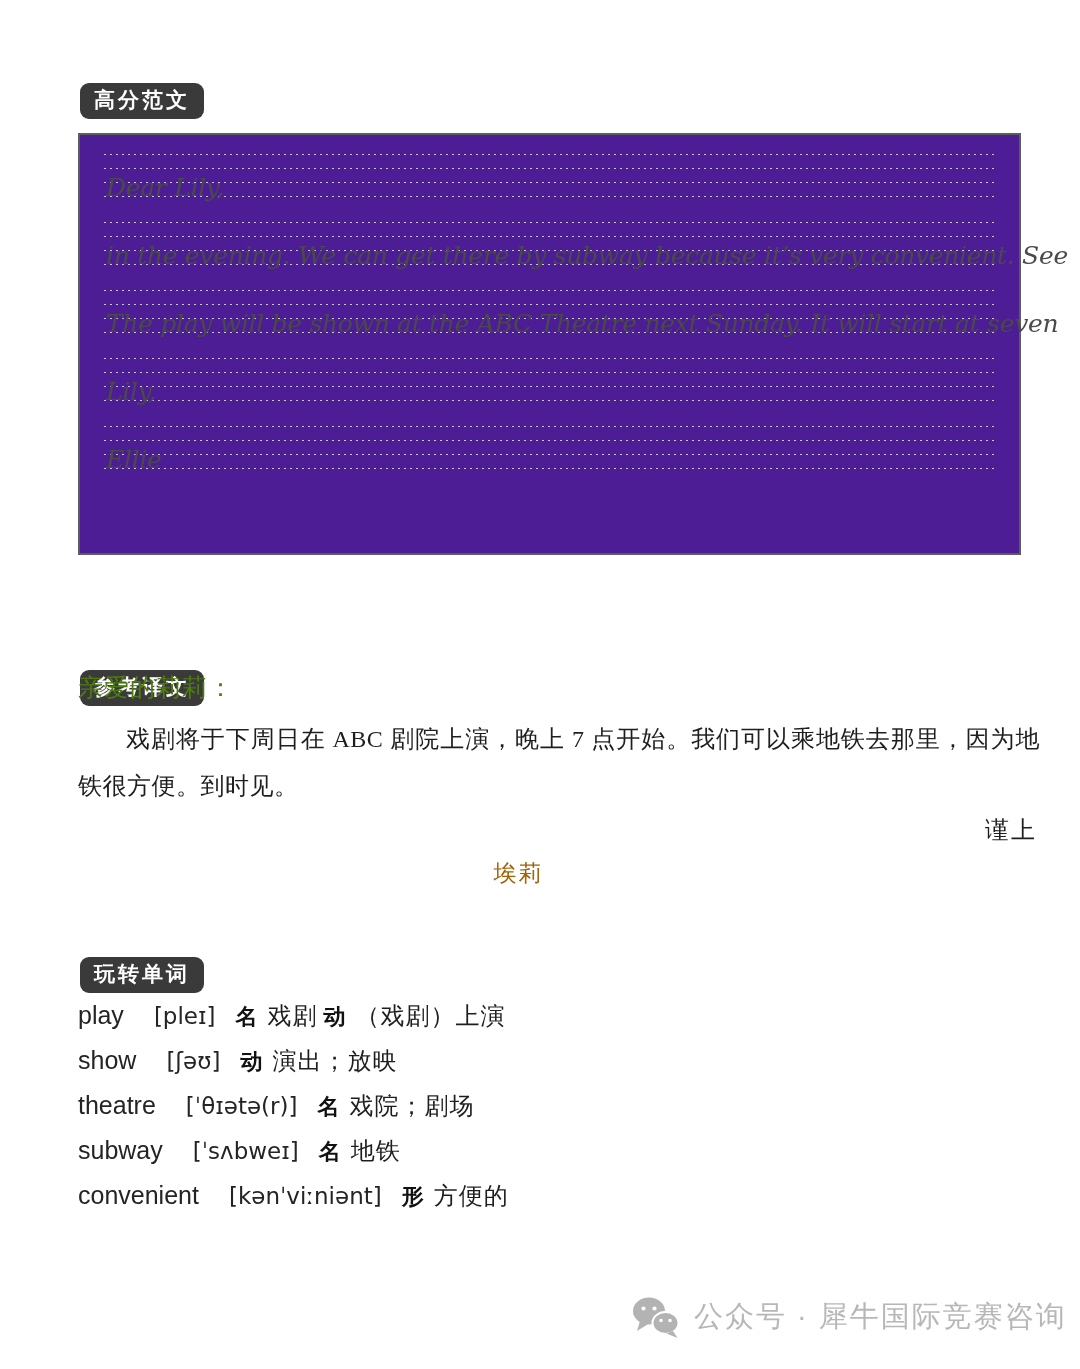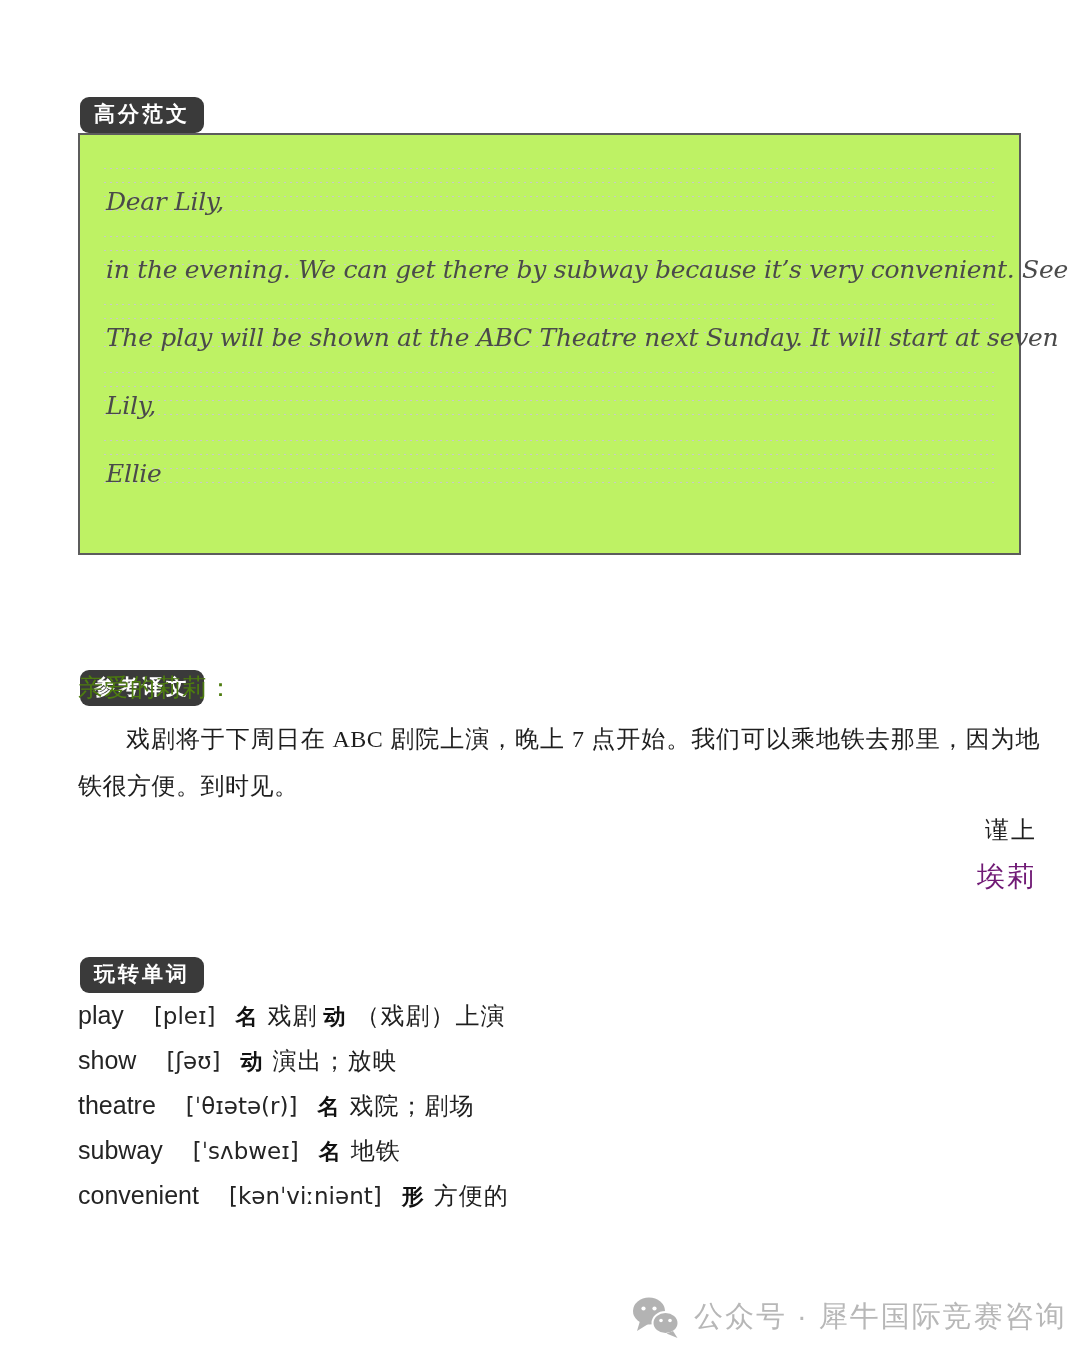--- a/index.html
+++ b/index.html
@@ -22,22 +22,22 @@
     border-radius:9px;
     letter-spacing:3px;
   }
   
   .letter-box{
     position:absolute;
     left:78px; top:133px;
     width:943px; height:422px;
     border:2px solid #5c5c5c;
     box-sizing:border-box;
-    background:#bef264;
-    padding-top:20px;
+    background:#4c1d95;
+    padding-top:6px;
   }
   .hw-row{
     position:relative;
     height:68px;
     margin:0 24px;
     background-image:
       repeating-linear-gradient(to right,#c9c9c9 0 2px,transparent 2px 6px),
       repeating-linear-gradient(to right,#c9c9c9 0 2px,transparent 2px 6px),
       repeating-linear-gradient(to right,#c9c9c9 0 2px,transparent 2px 6px),
       repeating-linear-gradient(to right,#c9c9c9 0 2px,transparent 2px 6px);
@@ -52,39 +52,39 @@
     display:flex;
     align-items:flex-end;
     font-family:"DejaVu Serif",serif;
     font-style:italic;
     font-size:25px;
     color:#4a4a4a;
     letter-spacing:-0.3px;
     white-space:nowrap;
   }
   
-  .badge-essay{position:absolute;left:80px;top:97px;}
+  .badge-essay{position:absolute;left:80px;top:83px;}
   .badge-translation{position:absolute;left:80px;top:630px;margin-top:40px;}
   .badge-vocab{position:absolute;left:80px;top:957px;}
   .salutation{
     position:absolute;left:78px;top:671px;
     font-size:25px;color:#4d7c0f;letter-spacing:1px;
   }
   .trans-body{
     position:absolute;left:78px;top:716px;width:962px;
     font-size:24px;line-height:47px;color:#1e1e1e;
     text-indent:2em;letter-spacing:0.5px;text-align:justify;
   }
   .closing{
     position:absolute;left:0;top:814px;width:1037px;
     text-align:right;font-size:24px;color:#1e1e1e;letter-spacing:2px;
   }
   .signature{
     position:absolute;left:0;top:858px;width:1037px;
-    text-align:right;font-size:28px;color:#701a75;letter-spacing:2px;
+    text-align:center;font-size:23px;color:#a16207;letter-spacing:2px;
   }
   
   .vocab-list{position:absolute;left:78px;top:1000px;}
   .vocab-row{
     height:45px;
     display:flex;
     align-items:baseline;
     white-space:nowrap;
   }
   .vocab-word{

